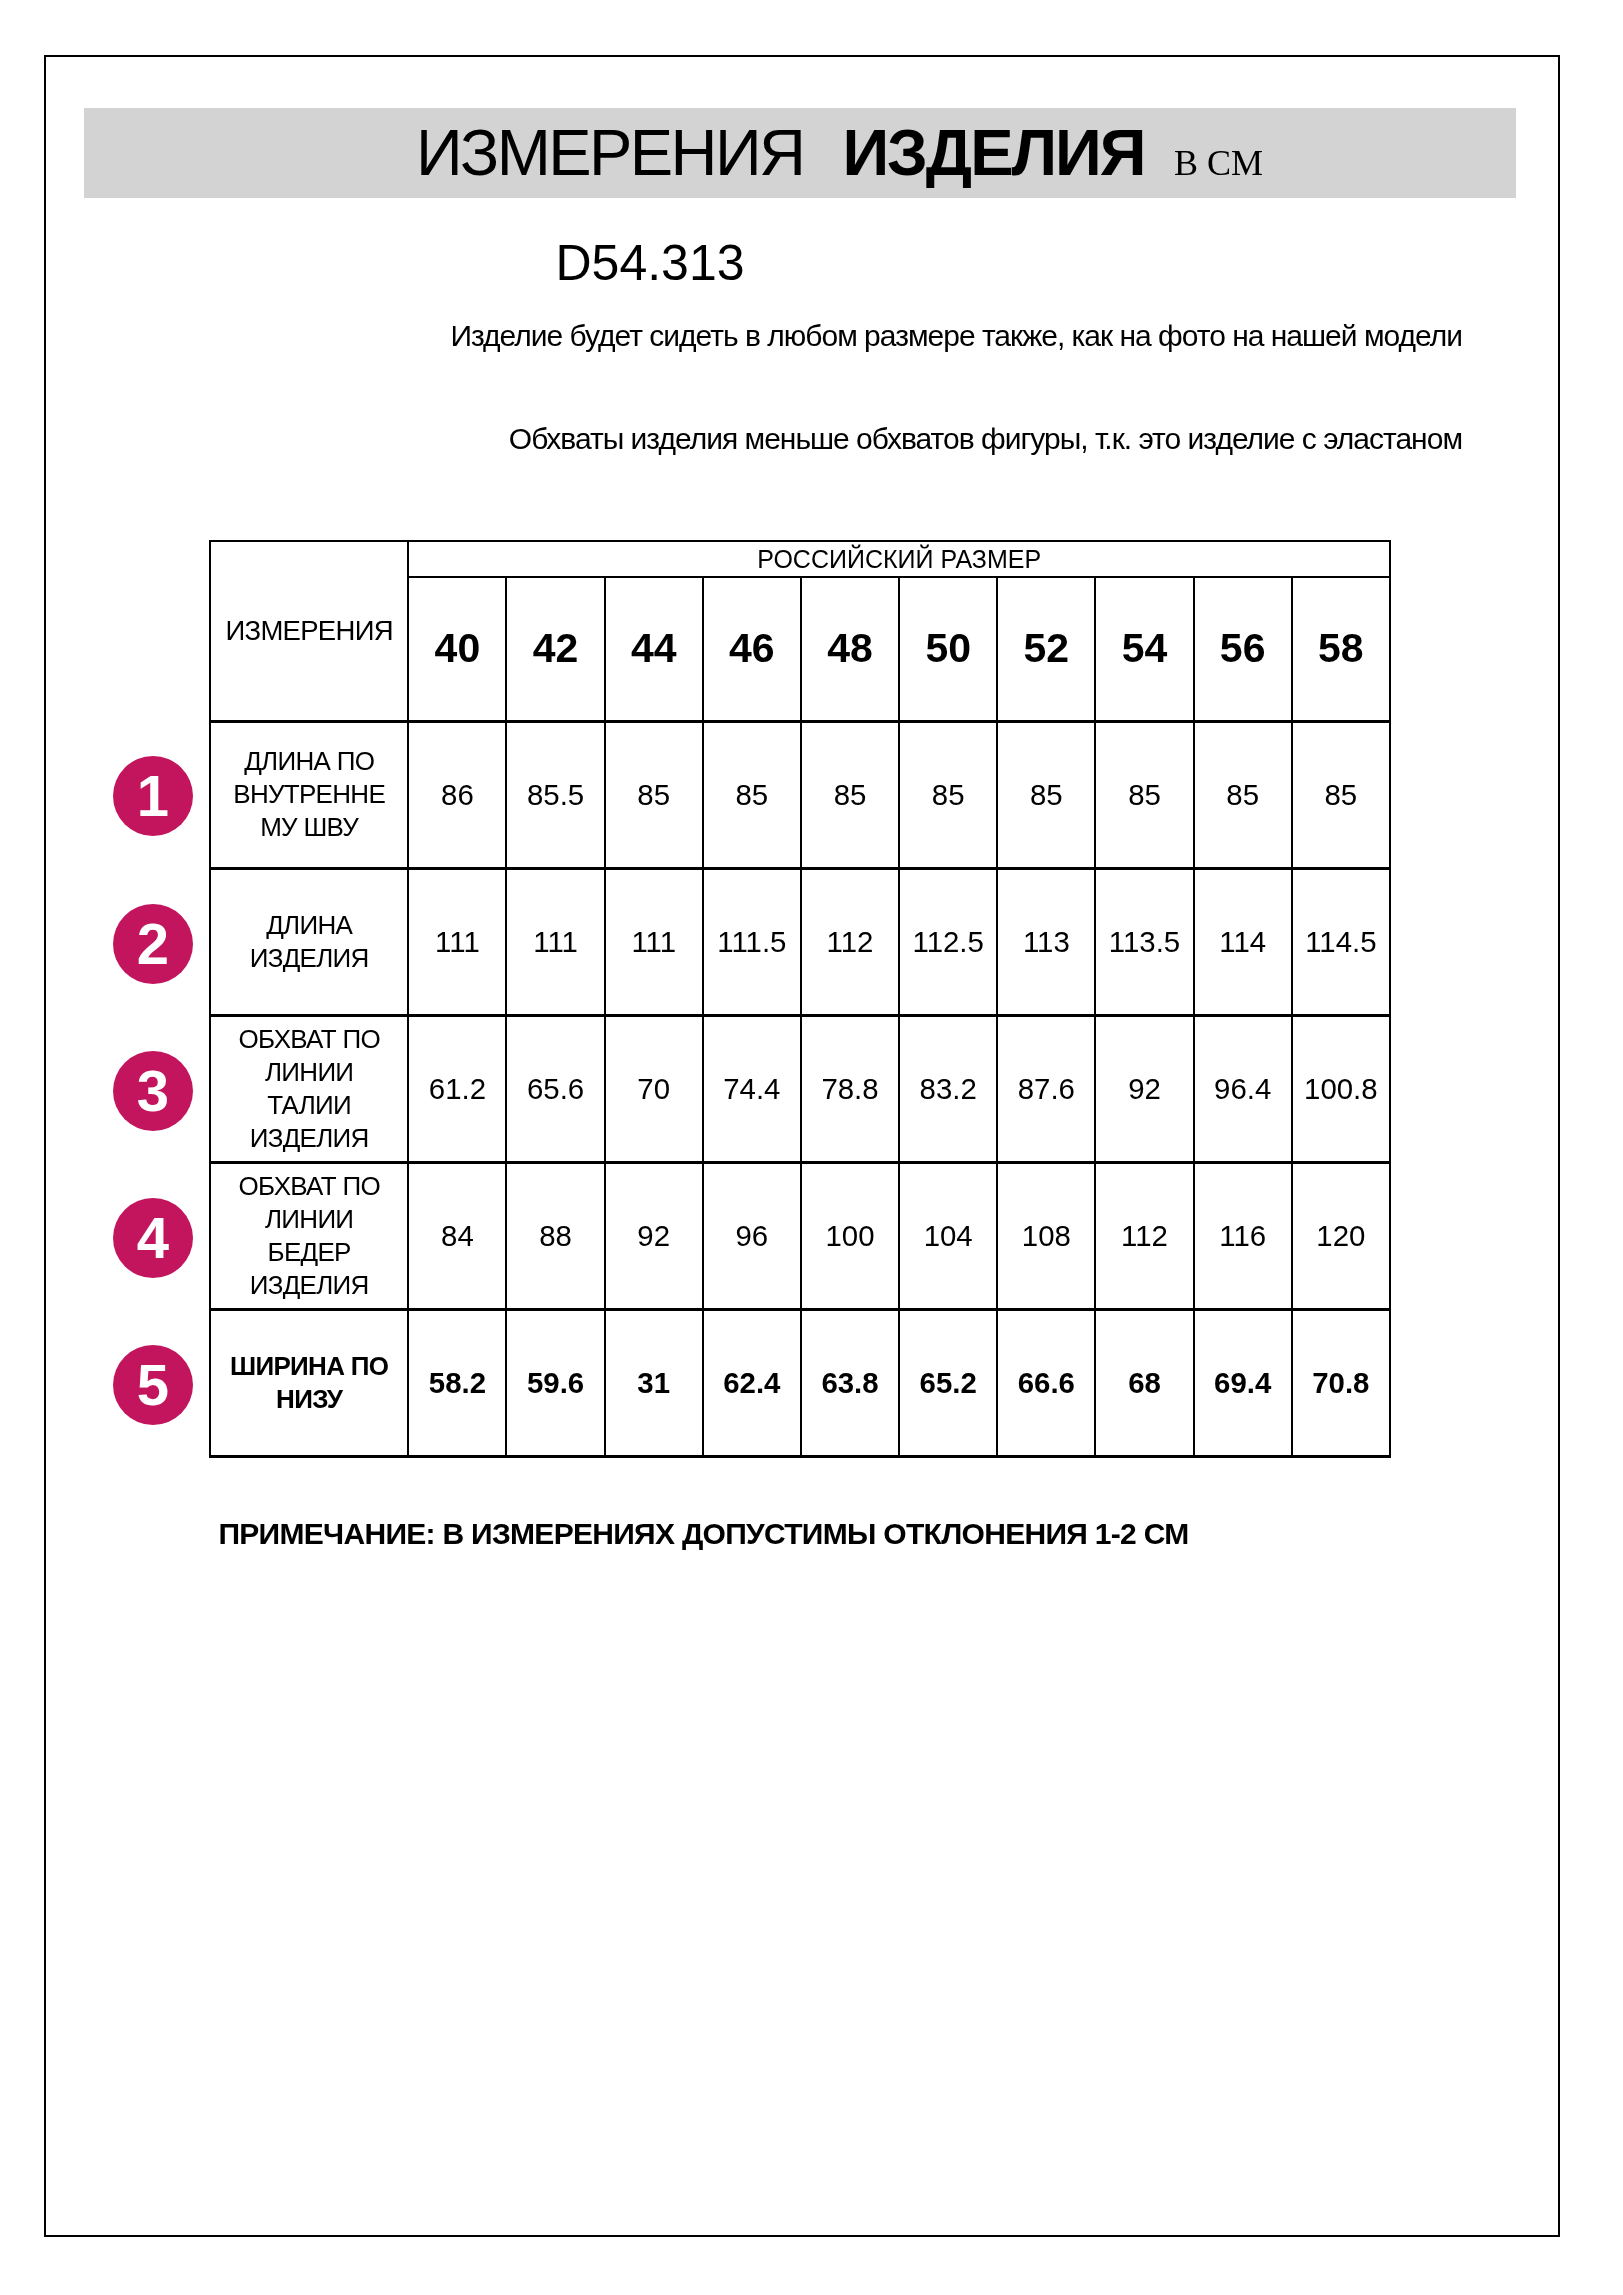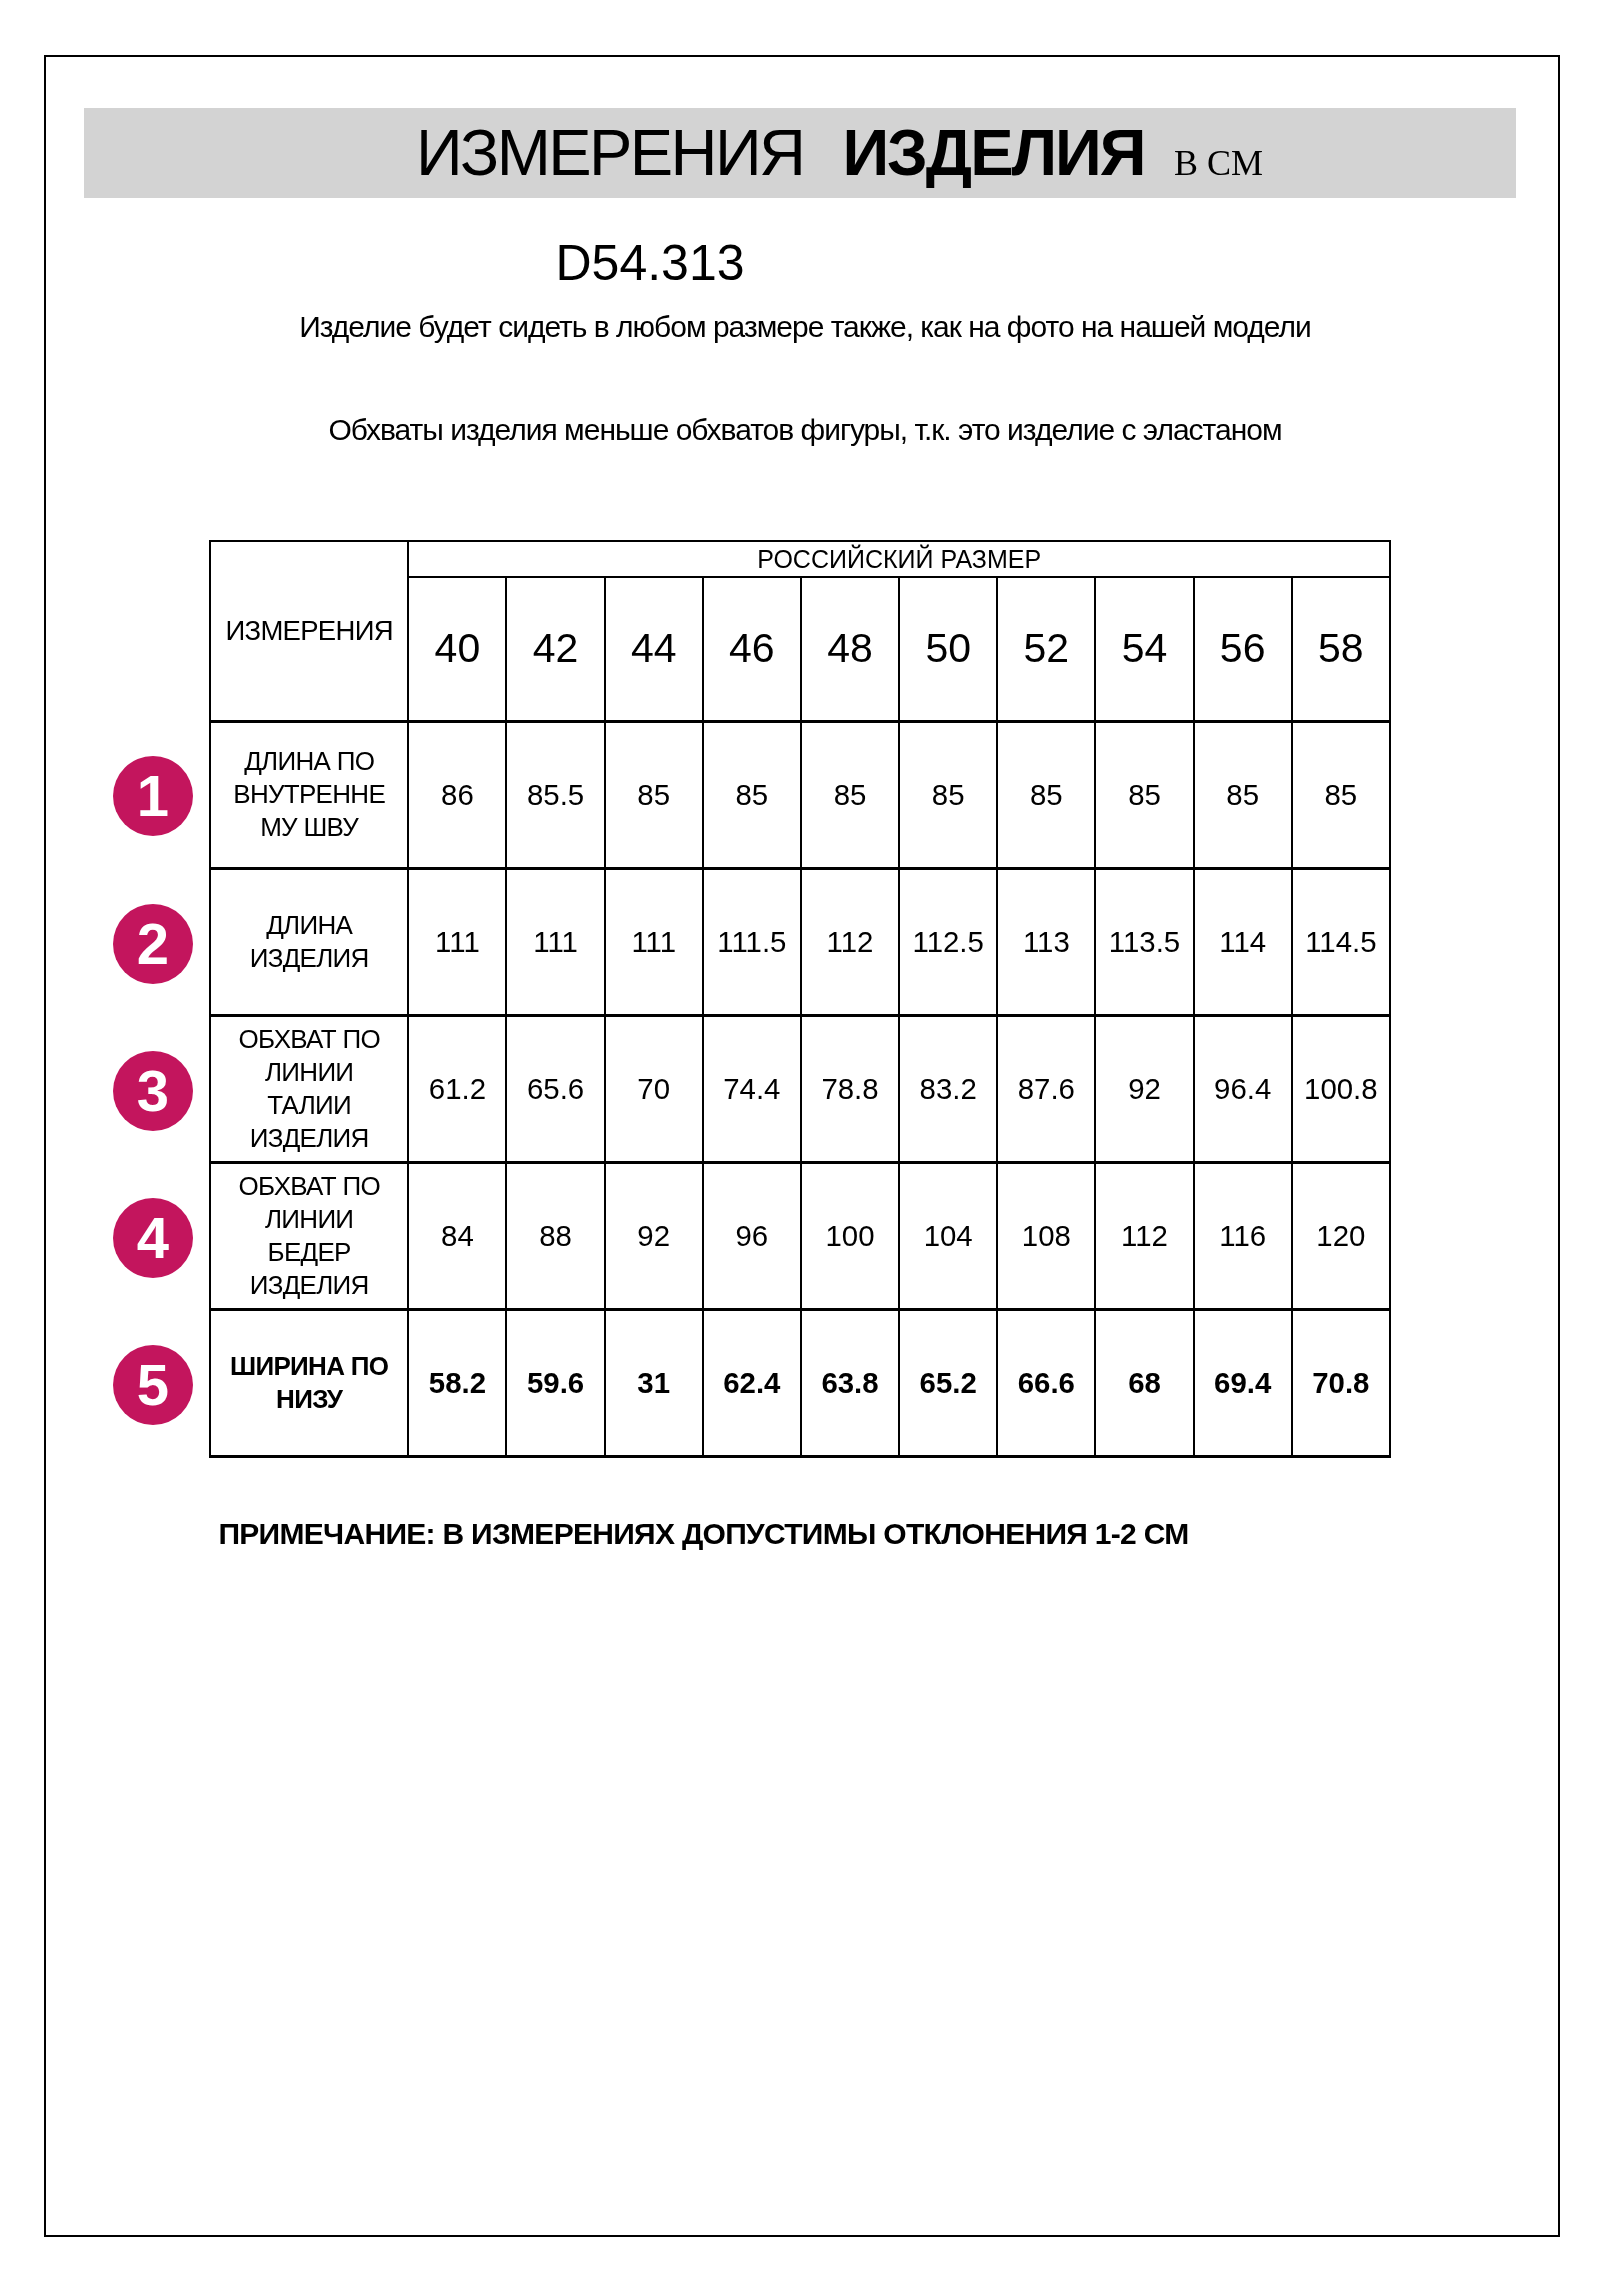--- a/index.html
+++ b/index.html
@@ -44,22 +44,22 @@
   }
   .product-code {
     position: absolute;
     left: 44px; top: 234px; width: 1212px;
     text-align: center;
     font-size: 50px; font-weight: 400;
   }
   .intro-par {
     position: absolute;
     left: 157px; width: 1296px;
-    margin: 0;
-    text-align: center;
+    margin: 9px;
+    text-align: right;
     font-size: 30px; line-height: 37px; letter-spacing: -1px;
   }
   .intro-par.first  { top: 308px; }
   .intro-par.second { top: 411px; }
 
   table.size-table {
     position: absolute;
     left: 209px; top: 540px;
     width: 1182px;
     border-collapse: collapse;
@@ -77,21 +77,21 @@
   .size-table tr.hrow1 { height: 36px; }
   .size-table tr.hrow2 { height: 144px; }
   .size-table tr.drow  { height: 147px; margin-top: 27px; }
   .size-table th.corner {
     font-size: 27.5px; letter-spacing: -0.7px;
   }
   .size-table th.group {
     font-size: 25px; letter-spacing: 0;
   }
   .size-table th.size-head {
-    font-size: 41px; font-weight: 400;
+    font-size: 41px; font-weight: 700;
   }
   .size-table tr.drow th, .size-table tr.drow td {
     border-top-width: 3.9px;
   }
   .size-table tr.drow.last th, .size-table tr.drow.last td {
     border-bottom-width: 3.9px;
     font-weight: bold;
   }
   .size-table th.rowlabel {
     font-size: 26px; line-height: 33px;

